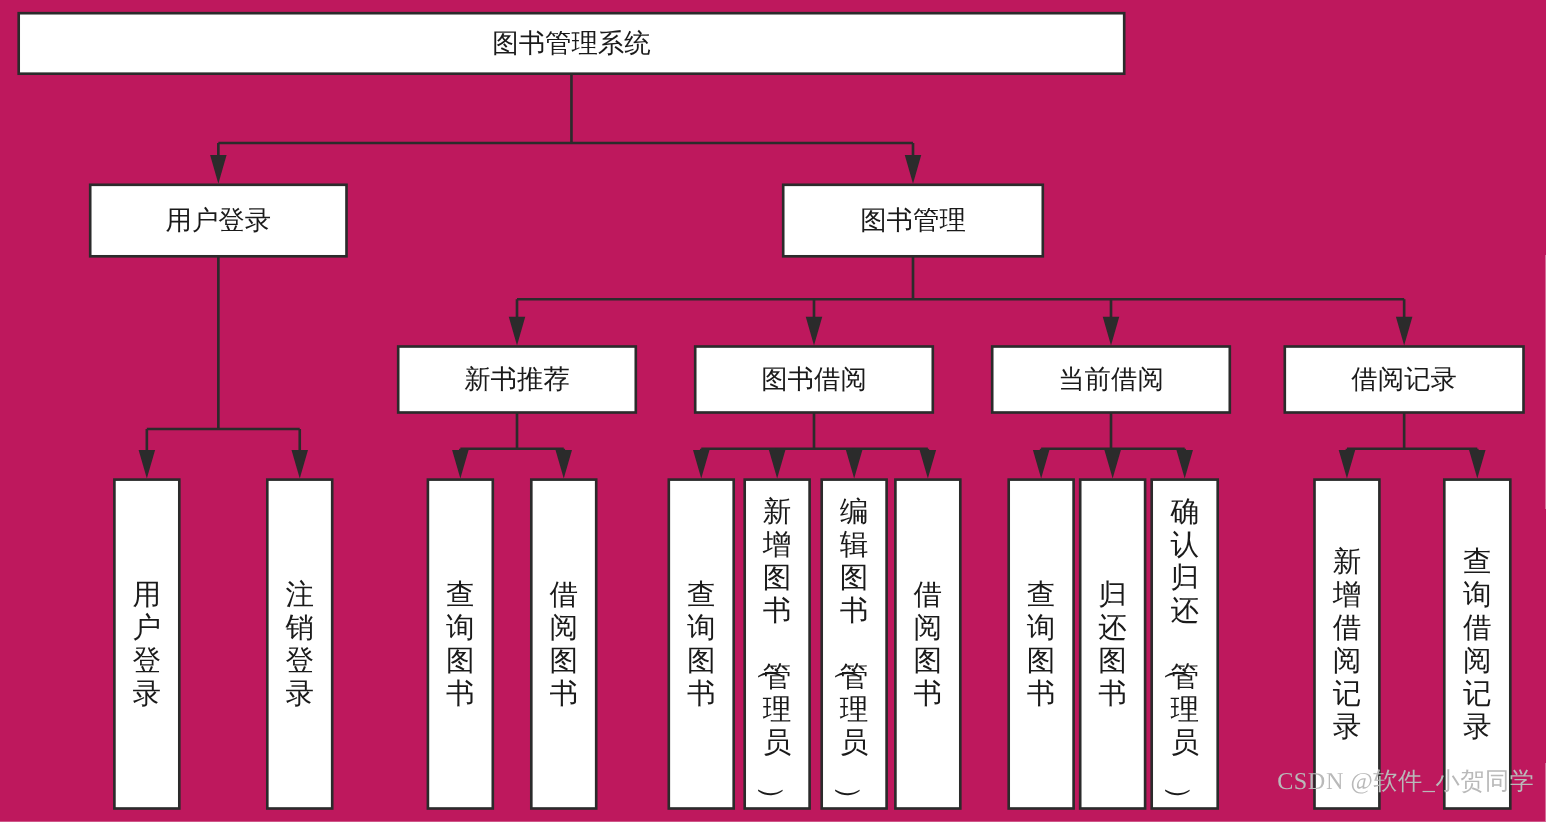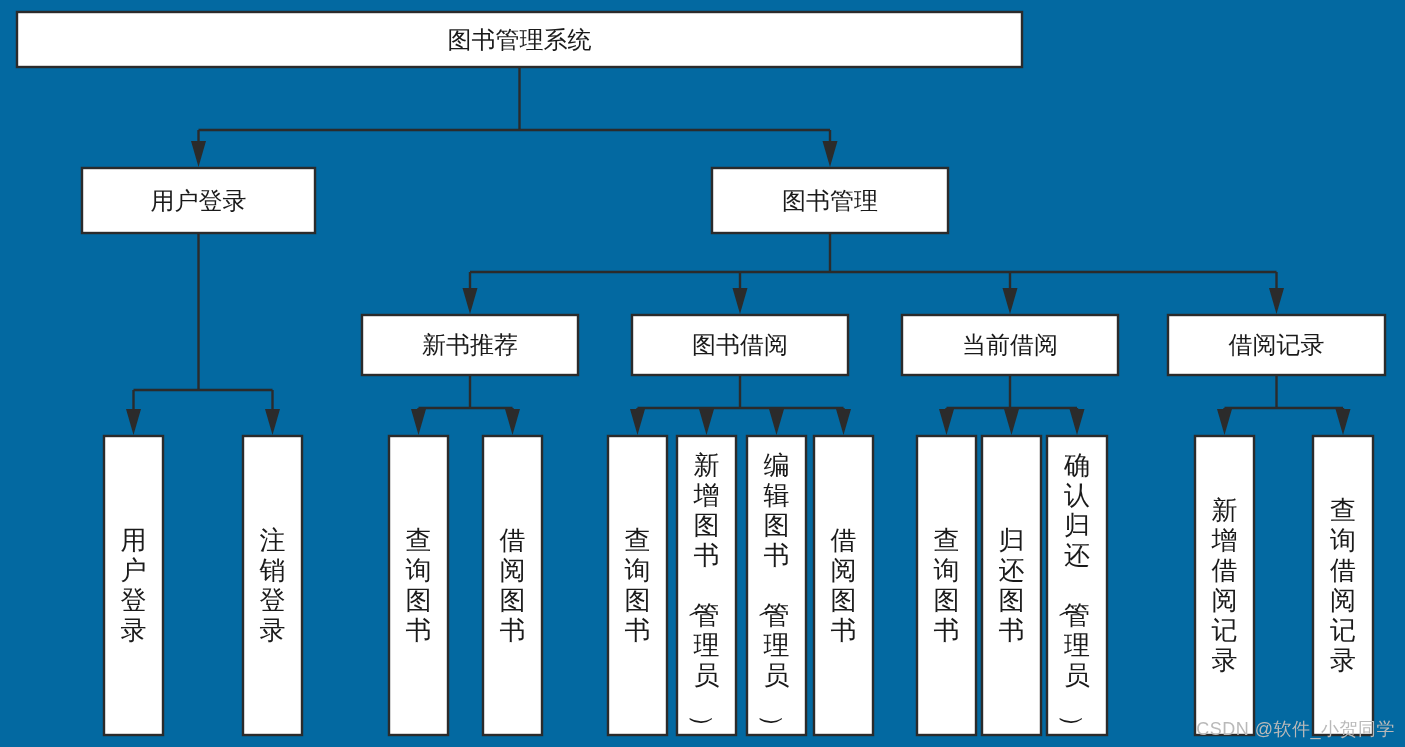--- a/index.html
+++ b/index.html
@@ -11,21 +11,21 @@
     width: 1405px;
     height: 747px;
     font-family: "DejaVu Sans", "Liberation Sans", sans-serif;
     overflow: hidden;
     position: relative;
   }
   #diagram-root {
     position: relative;
     width: 1405px;
     height: 747px;
-    background: #0369a1;
+    background: #be185d;
   }
   svg.diagram-canvas {
     position: absolute;
     left: 0;
     top: 0;
     width: 1405px;
     height: 747px;
     display: block;
   }
   .node-box {
@@ -52,23 +52,23 @@
   }
   .node-label-v {
     font-family: "DejaVu Sans", "Liberation Sans", sans-serif;
     fill: #1a1a1a;
     font-size: 26px;
     text-anchor: middle;
   }
   .watermark {
     position: absolute;
     right: 10px;
-    bottom: 6px;
-    font-family: Liberation Sans, sans-serif;
-    font-size: 18px;
+    bottom: 22px;
+    font-family: Liberation Serif, serif;
+    font-size: 22px;
     color: #b9b9b9;
     white-space: nowrap;
     letter-spacing: 0.5px;
     pointer-events: none;
   }
 </style>
 </head>
 <body>
 
 <div id="diagram-root">

